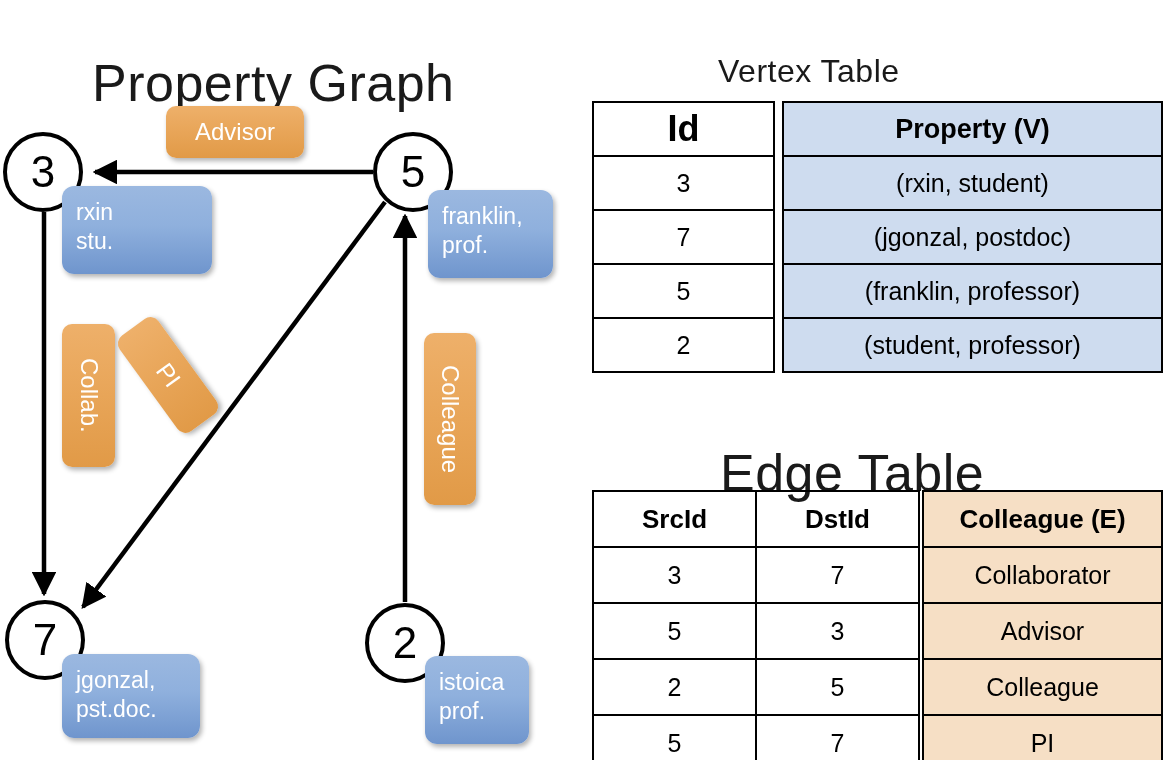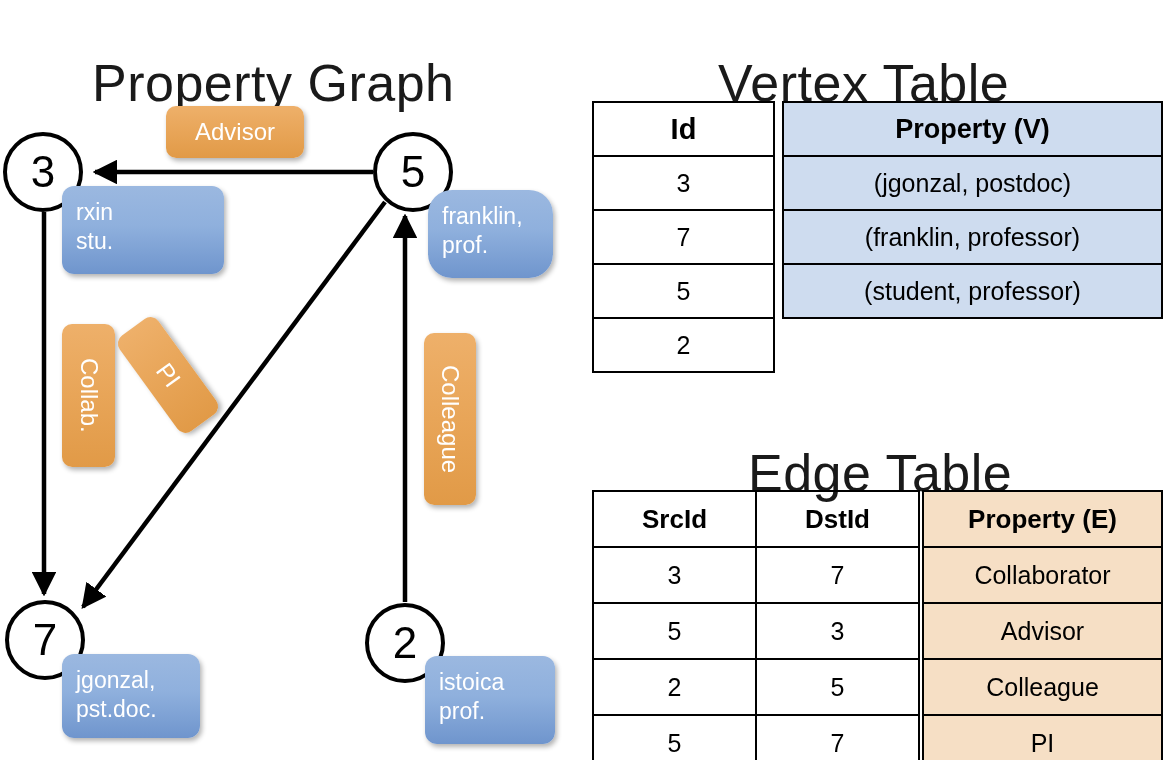--- a/index.html
+++ b/index.html
@@ -15,22 +15,22 @@
   .big-title {
     position: absolute;
     font-family: "Liberation Sans", sans-serif;
     font-weight: 300;
     color: #1a1a1a;
     letter-spacing: 0.5px;
     white-space: nowrap;
     margin-top: 39px;
   }
   #title-property-graph { left: 92px;  top: 14px;  font-size: 52px; }
-  #title-vertex-table   { left: 718px; top: 14px;  font-size: 52px; }
-  #title-edge-table     { left: 748px; top: 404px; font-size: 52px; }
+  #title-vertex-table   { left: 718px; top: 14px;  font-size: 32px; }
+  #title-edge-table     { left: 720px; top: 404px; font-size: 52px; }
 
   
   #graph-panel { position: absolute; left: 0; top: 0; width: 585px; height: 760px; }
   #graph-svg { position: absolute; left: 0; top: 0; }
 
   .node-circle {
     position: absolute;
     width: 80px; height: 80px;
     border: 4px solid #000;
     border-radius: 50%;
@@ -84,21 +84,21 @@
     padding: 0;
   }
   .tbl .hdr { font-weight: bold; }
 
   
   #vertex-id-tbl   { left: 592px; top: 101px; width: 183px; }
   #vertex-prop-tbl { left: 782px; top: 101px; width: 381px; border-radius: 17px; }
   #vertex-id-tbl td, #vertex-prop-tbl td { height: 52px; font-size: 25px; }
   #vertex-prop-tbl td { background: #cedcef; }
   #vertex-prop-tbl td.hdr { font-size: 27px; }
-  #vertex-id-tbl td.hdr { font-size: 29px; }
+  #vertex-id-tbl td.hdr { font-size: 36px; }
 
   
   #edge-src-tbl  { left: 592px; top: 490px; width: 328px; }
   #edge-prop-tbl { left: 922px; top: 490px; width: 241px; }
   #edge-src-tbl td, #edge-prop-tbl td { height: 54px; font-size: 25px; }
   #edge-src-tbl td { width: 50%; }
   #edge-prop-tbl td { background: #f6dfc5; }
   #edge-prop-tbl td.hdr, #edge-src-tbl td.hdr { font-size: 26px; }
 </style>
 </head>
@@ -126,33 +126,33 @@
       <line x1="385" y1="202" x2="83" y2="607" stroke="#000" stroke-width="4.5" marker-end="url(#ah)"></line>
 
       <line x1="405" y1="602" x2="405" y2="216" stroke="#000" stroke-width="4.5" marker-end="url(#ah)"></line>
     </svg>
 
     <div class="node-circle" style="left:3px; top:132px;">3</div>
     <div class="node-circle" style="left:373px; top:132px;">5</div>
     <div class="node-circle" style="left:5px; top:600px;">7</div>
     <div class="node-circle" style="left:365px; top:603px;">2</div>
 
-    <div class="prop-box" style="left:62px; top:186px; width:162px; height:88px;">
+    <div class="prop-box" style="left:62px; top:186px; width:150px; height:88px;">
       <div>rxin</div>
       <div>stu.</div>
     </div>
-    <div class="prop-box" style="left:428px; top:190px; width:125px; height:88px;border-radius:24px;">
+    <div class="prop-box" style="left:428px; top:190px; width:125px; height:88px;">
       <div>franklin,</div>
       <div>prof.</div>
     </div>
     <div class="prop-box" style="left:62px; top:654px; width:138px; height:84px;">
       <div>jgonzal,</div>
       <div>pst.doc.</div>
     </div>
-    <div class="prop-box" style="left:425px; top:656px; width:130px; height:88px;">
+    <div class="prop-box" style="left:425px; top:656px; width:104px; height:88px;">
       <div>istoica</div>
       <div>prof.</div>
     </div>
 
     <div class="edge-label" style="left:166px; top:106px; width:138px; height:52px;">Advisor</div>
 
     <div class="edge-label vert-text" style="left:62px; top:324px; width:53px; height:143px;">Collab.</div>
 
     <div class="edge-label vert-text" style="left:424px; top:333px; width:52px; height:172px;">Colleague</div>
 
@@ -178,20 +178,23 @@
       </tr>
     </tbody>
   </table>
 
   <table class="tbl" id="vertex-prop-tbl">
     <tbody>
       <tr>
         <td class="hdr">Property (V)</td>
       </tr>
       <tr>
+        <td>(rxin, student)</td>
+      </tr>
+      <tr>
         <td>(jgonzal, postdoc)</td>
       </tr>
       <tr>
         <td>(franklin, professor)</td>
       </tr>
       <tr>
         <td>(student, professor)</td>
       </tr>
     </tbody>
   </table>
@@ -217,21 +220,21 @@
       <tr>
         <td>5</td>
         <td>7</td>
       </tr>
     </tbody>
   </table>
 
   <table class="tbl" id="edge-prop-tbl">
     <tbody>
       <tr>
-        <td class="hdr">Property (E)</td>
+        <td class="hdr">Colleague (E)</td>
       </tr>
       <tr>
         <td>Collaborator</td>
       </tr>
       <tr>
         <td>Advisor</td>
       </tr>
       <tr>
         <td>Colleague</td>
       </tr>

